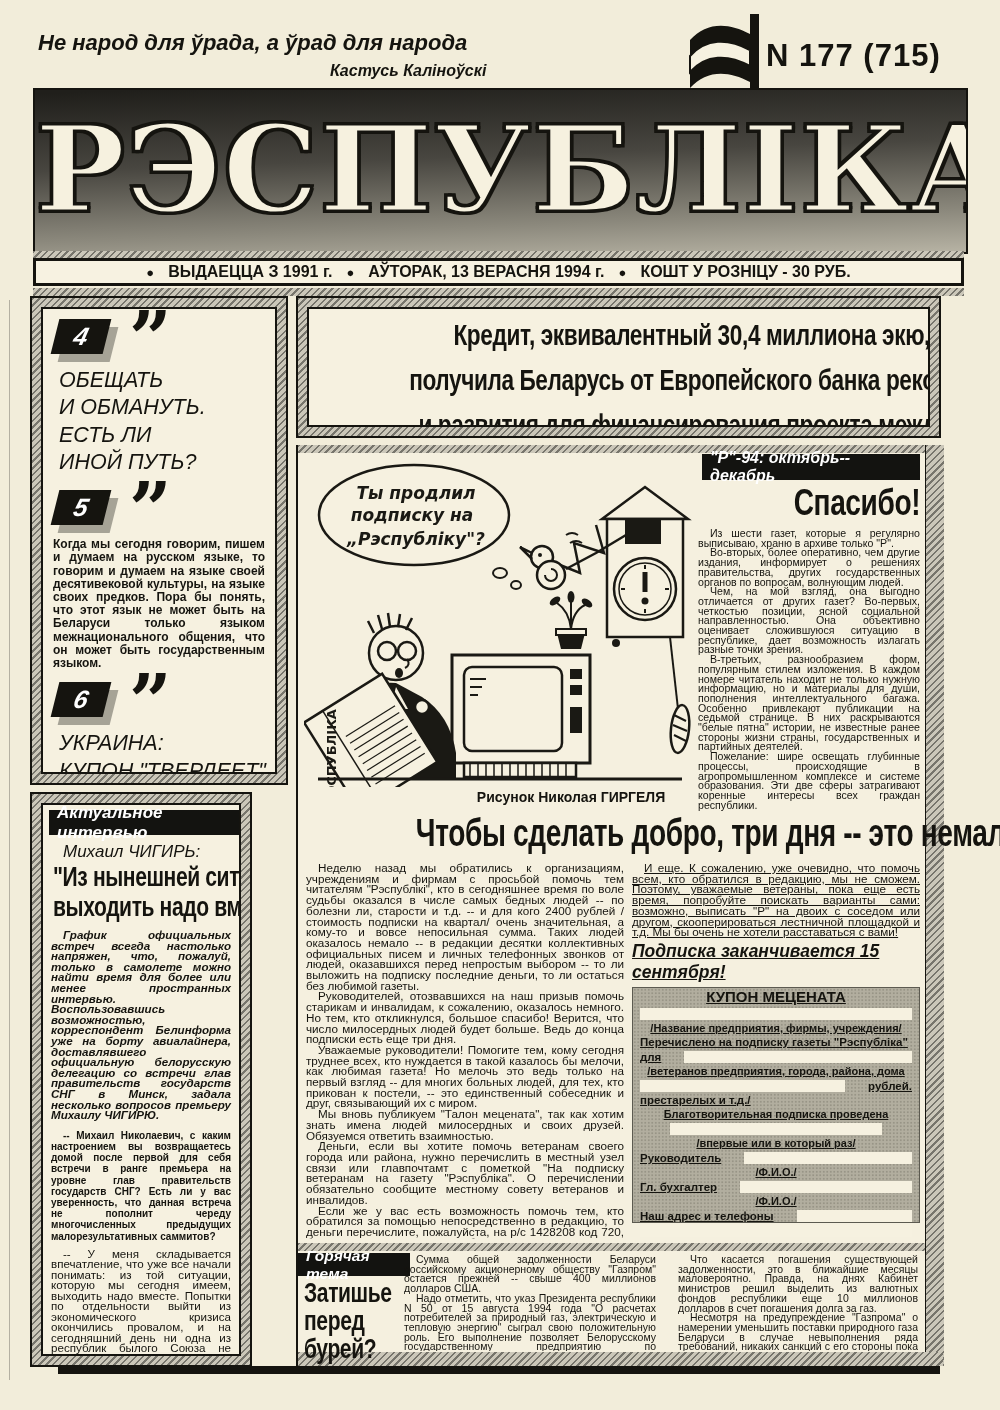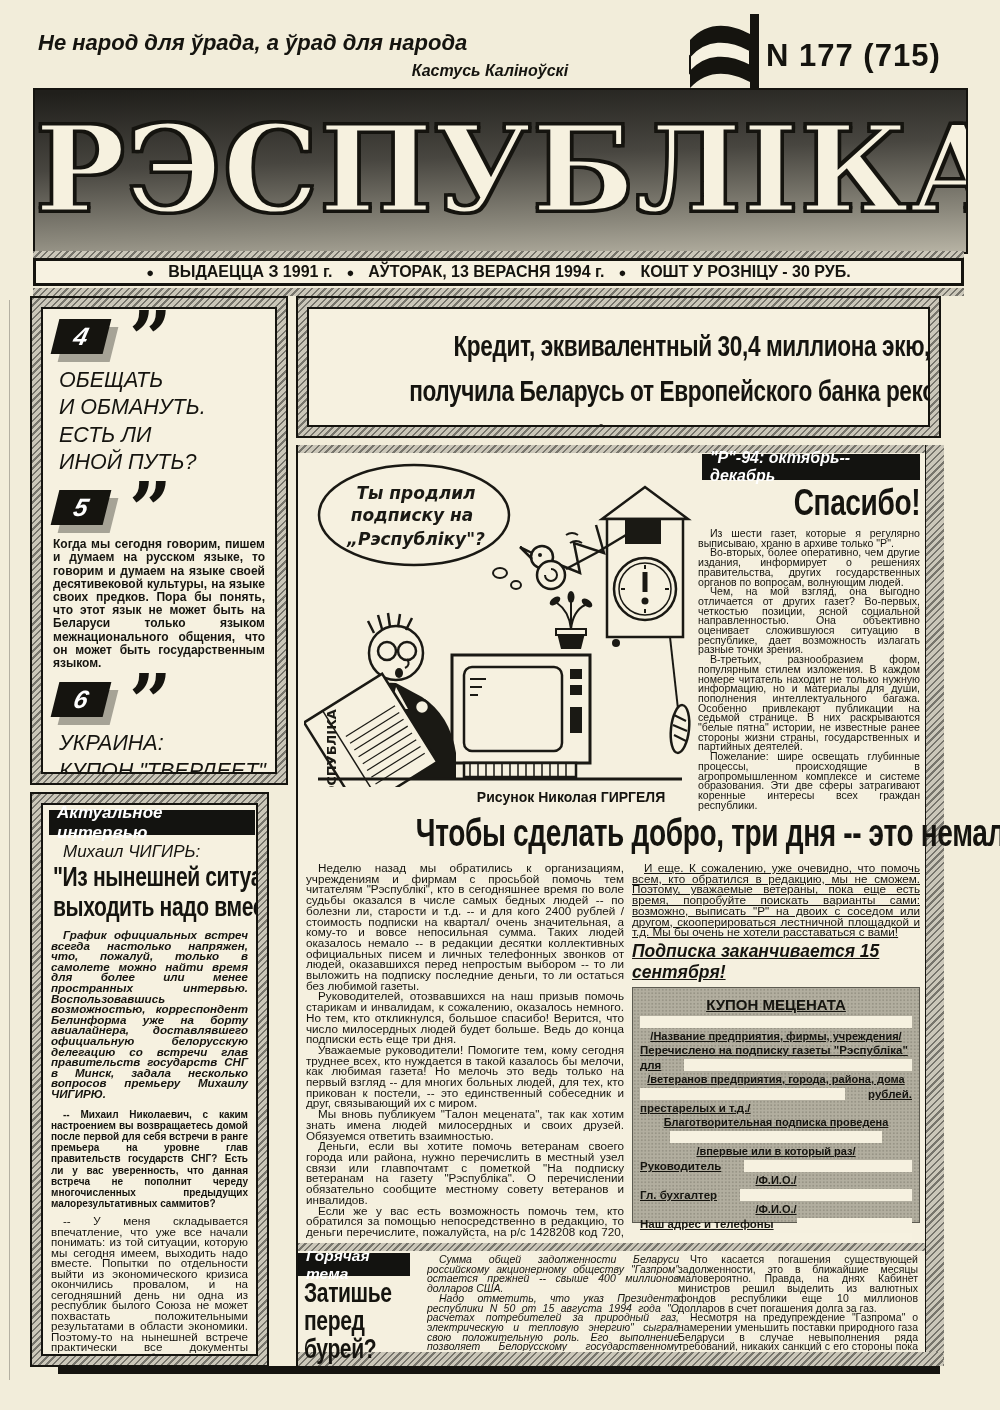--- a/index.html
+++ b/index.html
@@ -32,36 +32,36 @@
              font-style:italic;font-weight:bold;font-size:25px;line-height:35px;text-align:center;}
   .qglyph{font-family:"DejaVu Serif",serif;font-weight:bold;font-size:74px;line-height:40px;margin-left:22px;}
   .brow{display:flex;align-items:flex-start;margin:2px 0 8px 4px;}
   .teaser-big{font-style:italic;font-size:21.5px;line-height:1.27;margin:4px 0 14px 8px;}
   .teaser-quote{font-weight:bold;font-size:12px;line-height:13.2px;margin:2px 2px 12px 2px;}
   
   .blackbar{background:#131310;color:#fff;font-style:italic;font-weight:bold;display:flex;align-items:center;
             padding:0 8px;box-sizing:border-box;}
   
   .kupon{background-color:#b2ae9f;background-image:radial-gradient(#7e7b6e 24%,rgba(0,0,0,0) 26%);
-         background-size:3.5px 3.5px;border:1px solid #5c5a50;padding:8px 7px 6px 7px;box-sizing:border-box;}
+         background-size:3.5px 3.5px;border:1px solid #5c5a50;padding:0 7px 6px 7px;box-sizing:border-box;}
   .blank{background:#f6f1e0;height:12px;}
   .k-row{display:flex;align-items:flex-end;gap:23px;margin-top:3px;}
   .k-lab{font-weight:bold;font-size:11.5px;white-space:nowrap;}
   .k-hint{font-weight:bold;font-size:11px;text-align:center;margin-top:2px;}
   .k-left{font-weight:bold;font-size:11.5px;margin-top:2px;}
   .grow{flex:1 1 auto;}
   .smalltxt{font-size:10.5px;line-height:9.7px;}
 </style>
 </head>
 <body>
 
 <div class="abs" style="left:9px;top:300px;width:1px;height:1080px;background:#b4b0a2;"></div>
 
 <div class="abs" style="left:38px;top:30px;width:700px;font-weight:bold;font-style:italic;font-size:22px;">Не народ для ўрада, а ўрад для народа</div>
-<div class="abs" style="left:330px;top:62px;width:320px;text-align:center;font-weight:bold;font-style:italic;font-size:16px;">Кастусь  Каліноўскі</div>
+<div class="abs" style="left:330px;top:62px;width:320px;text-align:left;font-weight:bold;font-style:italic;font-size:16px;">Кастусь  Каліноўскі</div>
 
 <svg class="abs" viewBox="0 0 76 86" style="left:686px;top:10px;width:76px;height:86px;">
   <rect x="64" y="4" width="9" height="78" fill="#15140f"></rect>
   <path d="M4 30 C 20 12, 42 12, 64 24 L64 40 C 42 28, 20 28, 4 46 Z" fill="#15140f"></path>
   <path d="M4 46 C 20 28, 42 28, 64 40 L64 56 C 42 44, 20 44, 4 62 Z" fill="#f6f1e0" stroke="#15140f" stroke-width="2"></path>
   <path d="M4 62 C 20 44, 42 44, 64 56 L64 72 C 42 60, 20 60, 4 78 Z" fill="#15140f"></path>
 </svg>
 
 <div class="abs" style="left:766px;top:38px;font-weight:bold;font-size:31px;letter-spacing:1px;">N 177 (715)</div>
 
@@ -113,34 +113,34 @@
       </div>
       <div class="qglyph">”</div>
     </div>
     <div class="teaser-big pre">УКРАИНА:
 КУПОН "ТВЕРДЕЕТ"</div>
 
   </div>
 </div>
 
 <div class="abs framed hatch" style="left:296px;top:296px;width:645px;height:142px;">
-  <div class="framed-inner" style="padding:17px 10px;">
+  <div class="framed-inner" style="padding:6px 10px;">
     <div style="text-align:right;line-height:40px;">
       <span class="cond cond-r" style="font-size:29px;">Кредит, эквивалентный 30,4 миллиона экю,</span>
     </div>
     <div style="text-align:center;line-height:40px;">
       <span class="cond" style="font-size:29px;">получила Беларусь от Европейского банка реконструкции</span>
     </div>
     <div style="text-align:center;line-height:40px;">
       <span class="cond" style="font-size:29px;">и развития для финансирования проекта  международной связи</span>
     </div>
   </div>
 </div>
 
-<div class="abs framed hatch" style="left:30px;top:792px;width:239px;height:575px;">
+<div class="abs framed hatch" style="left:30px;top:792px;width:222px;height:575px;">
   <div class="framed-inner" style="padding:5px 8px 4px 8px;">
     <div class="blackbar" style="width:206px;height:25px;font-size:17px;margin-left:-2px;">Актуальное интервью</div>
     <div style="font-style:italic;font-size:17px;margin:7px 0 2px 12px;">Михаил ЧИГИРЬ:</div>
     <div style="text-align:left;line-height:27px;margin:2px 0 6px 2px;">
       <span class="cond cond-l" style="font-size:27px;">"Из нынешней ситуации</span><br>
       <span class="cond cond-l" style="font-size:27px;">выходить надо вместе"</span>
     </div>
     <p class="just" style="font-weight:bold;font-style:italic;font-size:11.6px;line-height:10.6px;text-indent:12px;">График официальных встреч всегда настолько напряжен, что, пожалуй, только в самолете можно найти время для более или менее пространных интервью. Воспользовавшись возможностью, корреспондент Белинформа уже на борту авиалайнера, доставлявшего официальную белорусскую делегацию со встречи глав правительств государств СНГ в Минск, задала несколько вопросов премьеру Михаилу ЧИГИРЮ.</p>
     <p class="just" style="font-weight:bold;font-size:10px;line-height:11.2px;margin-top:9px;text-indent:12px;">-- Михаил Николаевич, с каким настроением вы возвращаетесь домой после первой для себя встречи в ранге премьера на уровне глав правительств государств СНГ? Есть ли у вас уверенность, что данная встреча не пополнит череду многочисленных предыдущих малорезультативных саммитов?</p>
     <p class="just" style="font-size:11.6px;line-height:10.5px;margin-top:7px;text-indent:12px;">-- У меня складывается впечатление, что уже все начали понимать: из той ситуации, которую мы сегодня имеем, выходить надо вместе. Попытки по отдельности выйти из экономического кризиса окончились провалом, и на сегодняшний день ни одна из республик былого Союза не может похвастать положительными результатами в области экономики. Поэтому-то на нынешней встрече практически все документы подписывались без длительного обсуждения. Да и составлены они очень демократично: особой ответственности, особых обязательств на какую-либо из стран не возлагают. Но в принципе создание Межгосударственного экономического комитета предполагает определенные последствия за нарушение тех соглашений, которые впредь будут разрабатываться. И мне так думается, что другого варианта нет. Чтобы достичь чего-то реального, нужно соединить в единый механизм тот экономический организм, который мы в свое время разорвали.</p>
@@ -332,21 +332,21 @@
 
     </div>
   </div>
 
   <div class="abs blackbar" style="left:0;top:808px;width:112px;height:23px;font-size:15.5px;">Горячая тема</div>
   <div class="abs" style="left:6px;top:836px;line-height:24px;">
     <span class="cond cond-l" style="font-size:27px;">Затишье</span><br>
     <span class="cond cond-l" style="font-size:27px;">перед</span><br>
     <span class="cond cond-l" style="font-size:27px;">бурей?</span>
   </div>
-  <div class="abs ind just smalltxt" style="left:129px;top:810px;width:252px;height:96px;overflow:hidden;font-style:italic;">
+  <div class="abs ind just smalltxt" style="left:106px;top:810px;width:252px;height:96px;overflow:hidden;">
     <p>Сумма общей задолженности Беларуси российскому акционерному обществу "Газпром" остается прежней -- свыше 400 миллионов долларов США.</p>
     <p>Надо отметить, что указ Президента республики N 50 от 15 августа 1994 года "О расчетах потребителей за природный газ, электрическую и тепловую энергию" сыграл свою положительную роль. Его выполнение позволяет Белорусскому государственному предприятию по транспортировке и поставке газа оплачивать сейчас до 85 процентов по текущим счетам республики за получаемое из России топливо.</p>
   </div>
   <div class="abs ind just smalltxt" style="left:380px;top:810px;width:240px;height:96px;overflow:hidden;">
     <p>Что касается погашения существующей задолженности, это в ближайшие месяцы маловероятно. Правда, на днях Кабинет министров решил выделить из валютных фондов республики еще 10 миллионов долларов в счет погашения долга за газ.</p>
     <p>Несмотря на предупреждение "Газпрома" о намерении уменьшить поставки природного газа Беларуси в случае невыполнения ряда требований, никаких санкций с его стороны пока не последовало.</p>
 
   </div>
 </div>
 

